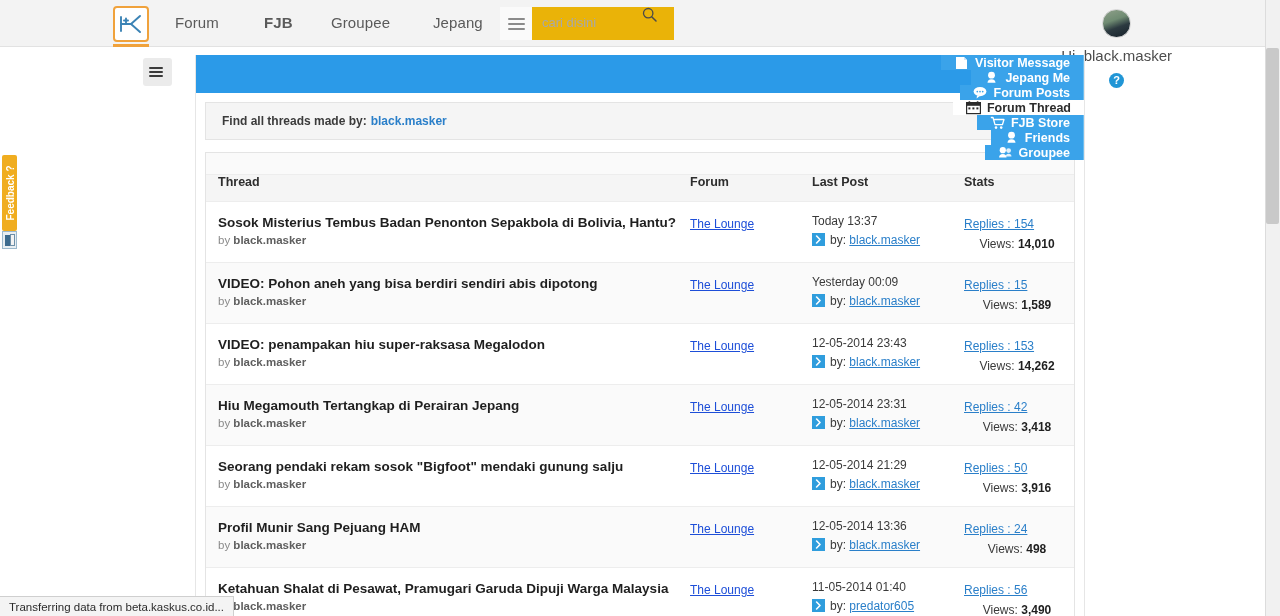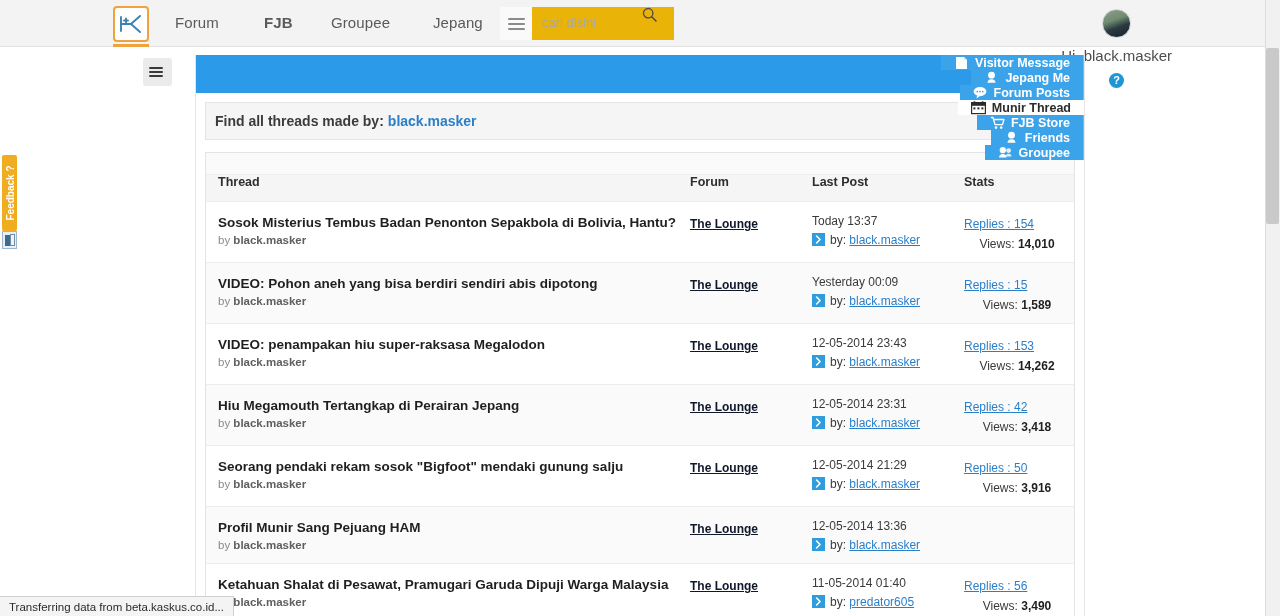--- a/index.html
+++ b/index.html
@@ -157,22 +157,22 @@
   }
   .tab-icon { display: inline-flex; align-items: center; justify-content: center; width: 15px; height: 15px; }
 
   
   #find-bar {
     margin: 9px 9px 0 9px;
     height: 38px;
     background: #f5f5f5;
     border: 1px solid #e4e4e4;
     display: flex; align-items: center;
-    padding-left: 9px;
-    font-size: 14px; font-weight: bold; color: #3b3b3b;
+    padding-left: 16px;
+    font-size: 12px; font-weight: bold; color: #3b3b3b;
   }
   #find-bar a { color: #2a7fc9; text-decoration: none; margin-left: 4px; cursor: pointer; }
 
   
   #thread-table {
     margin: 12px 9px 0 9px;
     border: 1px solid #e4e4e4;
     border-bottom: 0;
   }
   #table-spacer { height: 22px; background: #fafafa; border-bottom: 1px solid #ededed; }
@@ -187,22 +187,22 @@
 
   .trow.data { padding: 12px 0 11px 0; }
   .trow.alt { background: #fafafa; }
   .thread-title {
     font-size: 13.5px; font-weight: bold; color: #1f1f1f;
     line-height: 17px; cursor: pointer;
   }
   .thread-by { font-size: 11.5px; color: #8a8a8a; margin-top: 3px; }
   .thread-by b { color: #5e5e5e; }
   .forum-link {
-    font-size: 12px; color: #0f172a;
-    text-decoration: underline; cursor: pointer; font-weight: bold;
+    font-size: 12px; color: #1d4ed8;
+    text-decoration: underline; cursor: pointer;
   }
   .last-date { font-size: 12px; color: #3a3a3a; }
   .last-by { display: flex; align-items: flex-start; gap: 5px; margin-top: 5px; }
   .arrow-icon {
     width: 13px; height: 13px; background: #2f9ddd;
     display: inline-flex; align-items: center; justify-content: center;
     cursor: pointer; flex: 0 0 13px;
   }
   .last-by-text { font-size: 12px; color: #3a3a3a; }
   .last-by-text a { color: #2a7fc9; text-decoration: underline; cursor: pointer; }
@@ -347,21 +347,21 @@
         <svg width="15" height="14" viewBox="0 0 15 14">
           <rect x="0.6" y="1.6" width="13.8" height="11" fill="#ffffff" stroke="#2b2b2b" stroke-width="1.2"></rect>
           <rect x="0.6" y="1.6" width="13.8" height="3.2" fill="#2b2b2b"></rect>
           <rect x="2.6" y="0.3" width="1.6" height="2.6" fill="#2b2b2b"></rect>
           <rect x="10.8" y="0.3" width="1.6" height="2.6" fill="#2b2b2b"></rect>
           <rect x="2.4" y="6.4" width="2" height="2" fill="#2b2b2b"></rect>
           <rect x="6.4" y="6.4" width="2" height="2" fill="#2b2b2b"></rect>
           <rect x="10.4" y="6.4" width="2" height="2" fill="#2b2b2b"></rect>
         </svg>
       </span>
-      <span>Munir Thread</span>
+      <span>Forum Thread</span>
     </div>
 
     <div class="tab">
       <span class="tab-icon">
         <svg width="15" height="14" viewBox="0 0 15 14">
             <path d="M0.8 1.5h2.2l2 7.2h7.4l1.6-5.2H4.2" fill="none" stroke="#ffffff" stroke-width="1.3" stroke-linejoin="round"></path>
             <circle cx="6" cy="11.6" r="1.3" fill="#ffffff"></circle>
             <circle cx="11.2" cy="11.6" r="1.3" fill="#ffffff"></circle>
           </svg>
       </span>
@@ -512,20 +512,21 @@
             <div class="last-date">12-05-2014 13:36</div>
             <div class="last-by">
               <span class="arrow-icon">
                 <svg width="7" height="9" viewBox="0 0 7 9">
                   <path d="M1.6 1 L5 4.5 L1.6 8" fill="none" stroke="#ffffff" stroke-width="1.6" stroke-linecap="round" stroke-linejoin="round"></path>
                 </svg>
               </span>
               <span class="last-by-text"><span>by:</span> <a>black.masker</a></span>
             </div>
           </div>
+          <div class="cell c-stats"><a class="replies-link">Replies : 24</a><div class="views-text"><span>Views:</span> <b>498</b></div></div>
         </div>
         <div class="trow data">
           <div class="cell c-thread">
             <div class="thread-title">Ketahuan Shalat di Pesawat, Pramugari Garuda Dipuji Warga Malaysia</div>
             <div class="thread-by"><span>by</span> <b>black.masker</b></div>
           </div>
           <div class="cell c-forum"><a class="forum-link">The Lounge</a></div>
           <div class="cell c-last">
             <div class="last-date">11-05-2014 01:40</div>
             <div class="last-by">

